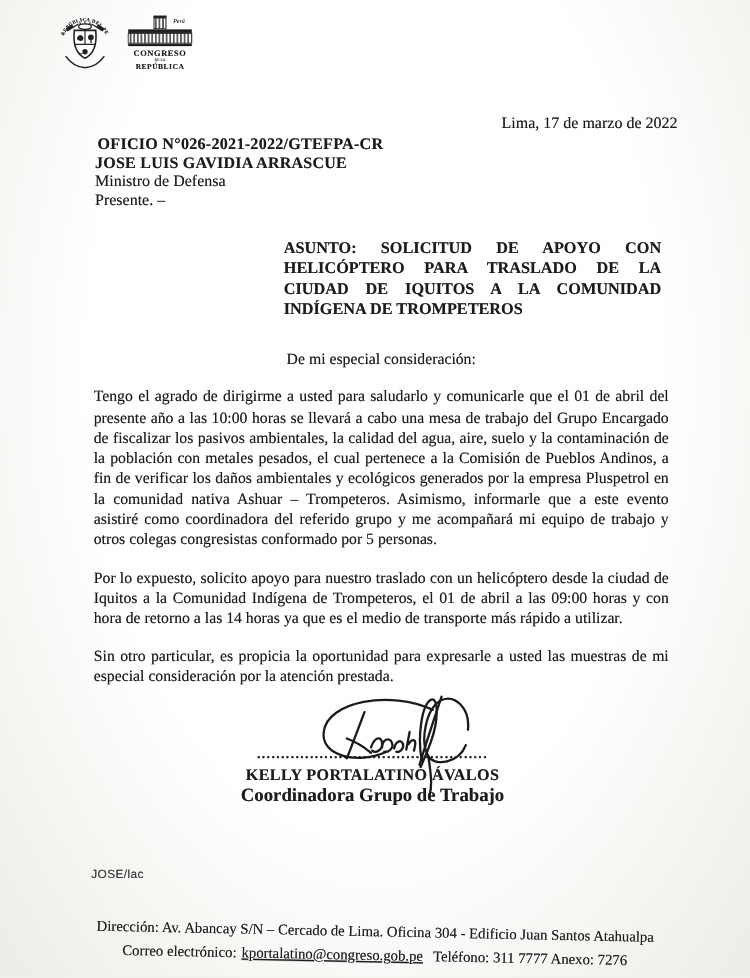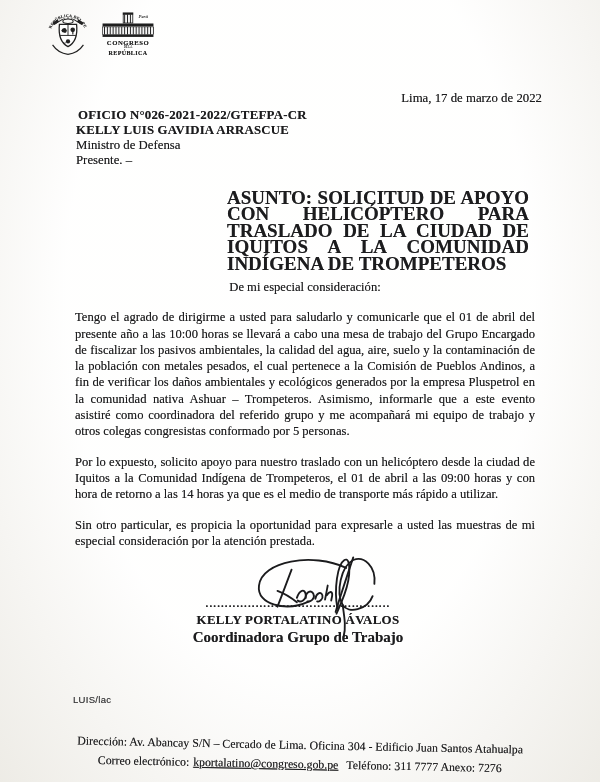--- a/index.html
+++ b/index.html
@@ -11,21 +11,21 @@
     color:var(--ink,#1c1c1e);
     font-family:"Liberation Serif", serif;
     text-shadow:0 0 0.4px rgba(20,20,20,0.55);
   }
   .abs{position:absolute;}
   .date{top:79px;right:58px;font-size:12.8px;margin-top:12px;}
   .oficio{left:78px;top:108px;font-weight:bold;font-size:12.9px;letter-spacing:0.2px;}
   .recipient{left:76px;top:123px;font-size:12.8px;line-height:14.9px;}
   .recipient .bold{font-weight:bold;letter-spacing:0.2px;}
   .u{}
-  .subject{left:227px;top:190px;width:302px;font-weight:bold;font-size:19px;line-height:16.4px;text-align:justify;}
+  .subject{left:227px;top:190px;width:302px;font-weight:bold;font-size:13px;line-height:16.4px;text-align:justify;}
   .bodytext{left:75px;top:279px;width:460px;font-size:12.6px;line-height:16.3px;text-align:justify;}
   .bodytext .greet{text-align:center;margin:0;}
   .bodytext p{margin:14px 0 0 0;}
   .scrawl{left:244px;top:551px;}
   .sig-dots{left:188px;top:597px;width:220px;text-align:center;font-size:11px;font-weight:bold;letter-spacing:1.1px;white-space:nowrap;overflow:hidden;}
   .sig-name{left:166px;top:613px;width:264px;text-align:center;font-weight:bold;font-size:12.9px;letter-spacing:0.3px;}
   .sig-role{left:166px;top:629px;width:264px;text-align:center;font-weight:bold;font-size:15px;}
   .initials{left:73px;top:694px;font-family:"Liberation Sans",sans-serif;font-size:9.5px;color:#3c3c3e;letter-spacing:0.3px;}
   .footer{left:40px;top:736px;width:520px;text-align:center;font-size:11.8px;line-height:19px;transform:rotate(1.15deg);}
   .footer .email{text-decoration:underline;margin:0 8px 0 4px;}
@@ -78,21 +78,21 @@
     <text x="29" y="35" text-anchor="middle" font-size="7" font-weight="bold" letter-spacing="0.5" fill="#1f1f1f">CONGRESO</text>
     <text x="29" y="39" text-anchor="middle" font-size="3.1" fill="#1f1f1f">DE LA</text>
     <text x="29" y="46" text-anchor="middle" font-size="6.3" font-weight="bold" letter-spacing="0.4" fill="#1f1f1f">REPÚBLICA</text>
   </svg>
 
   <div class="abs date">Lima, 17 de marzo de 2022</div>
 
   <div class="abs oficio">OFICIO N°026-2021-2022/GTEFPA-CR</div>
 
   <div class="abs recipient">
-    <div class="bold">KELLY LUIS GAVIDIA ARRASCUE</div>
+    <div class="bold">JOSE LUIS GAVIDIA ARRASCUE</div>
     <div>Ministro de Defensa</div>
     <div><span class="u">Presente.</span><span> –</span></div>
   </div>
 
   <div class="abs subject">ASUNTO: SOLICITUD DE APOYO CON HELICÓPTERO PARA TRASLADO DE LA CIUDAD DE IQUITOS A LA COMUNIDAD INDÍGENA DE TROMPETEROS</div>
 
   <div class="abs bodytext">
     <p class="greet">De mi especial consideración:</p>
     <p>Tengo el agrado de dirigirme a usted para saludarlo y comunicarle que el 01 de abril del presente año a las 10:00 horas se llevará a cabo una mesa de trabajo del Grupo Encargado de fiscalizar los pasivos ambientales, la calidad del agua, aire, suelo y la contaminación de la población con metales pesados, el cual pertenece a la Comisión de Pueblos Andinos, a fin de verificar los daños ambientales y ecológicos generados por la empresa Pluspetrol en la comunidad nativa Ashuar – Trompeteros. Asimismo, informarle que a este evento asistiré como coordinadora del referido grupo y me acompañará mi equipo de trabajo y otros colegas congresistas conformado por 5 personas.</p>
     <p>Por lo expuesto, solicito apoyo para nuestro traslado con un helicóptero desde la ciudad de Iquitos a la Comunidad Indígena de Trompeteros, el 01 de abril a las 09:00 horas y con hora de retorno a las 14 horas ya que es el medio de transporte más rápido a utilizar.</p>
@@ -112,20 +112,20 @@
       <path d="M124,4 C116,28 108,52 104,66"></path>
       <path d="M148,34 C150,14 136,2 124,7 C110,14 104,44 112,58 C118,68 140,64 146,48"></path>
       <path d="M112,58 C114,72 116,84 113,94"></path>
     </g>
   </svg>
 
   <div class="abs sig-dots">................................................</div>
   <div class="abs sig-name">KELLY PORTALATINO ÁVALOS</div>
   <div class="abs sig-role">Coordinadora Grupo de Trabajo</div>
 
-  <div class="abs initials">LUIS/lac</div>
+  <div class="abs initials">JOSE/lac</div>
 
   <div class="abs footer">
     <div>Dirección: Av. Abancay S/N – Cercado de Lima. Oficina 304 - Edificio Juan Santos Atahualpa</div>
     <div><span>Correo electrónico:</span><span class="email">kportalatino@congreso.gob.pe</span><span>Teléfono: 311 7777 Anexo: 7276</span></div>
   </div>
 
 </div>
 
 </body></html>

